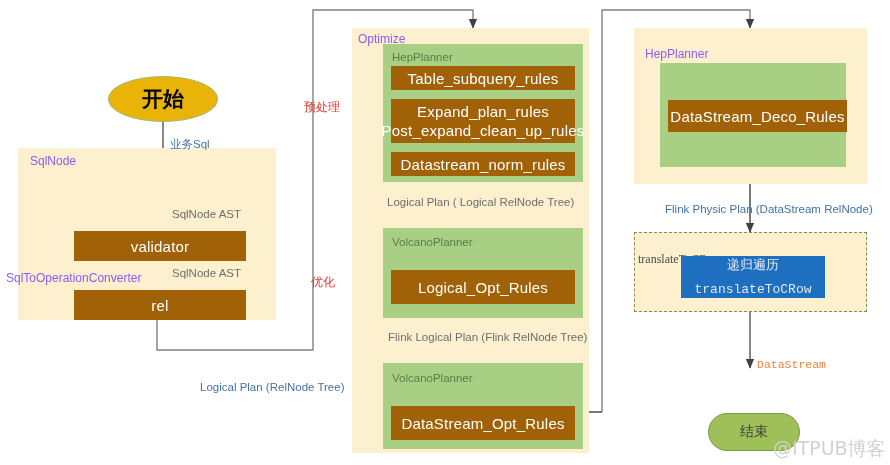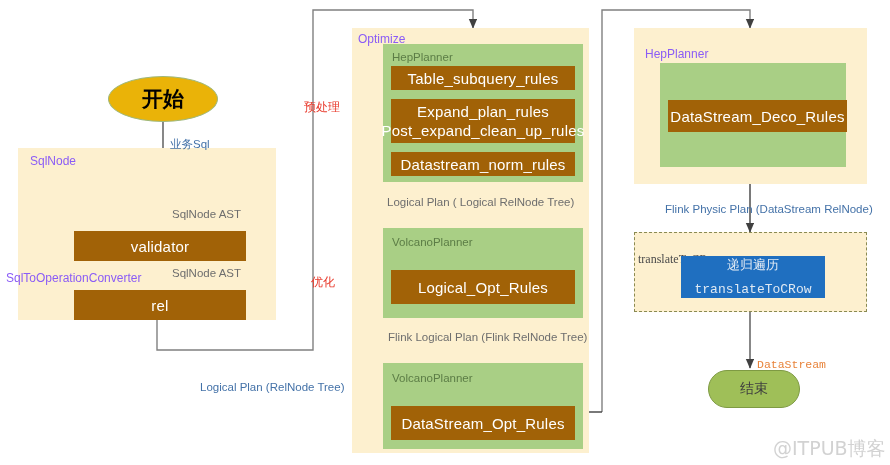--- a/index.html
+++ b/index.html
@@ -75,20 +75,21 @@
     font-family:"DejaVu Sans",sans-serif;
   }
   .end-stadium{
     background:#9fbf58;
     border:1px solid #7e9a43;
     border-radius:40px;
     display:flex;align-items:center;justify-content:center;
     color:#3f3f3f;
     font-size:14px;
     font-family:"DejaVu Sans",sans-serif;
+    margin-top:43px;
   }
 
   
   .edge-label{
     position:absolute;
     font-size:11.5px;
     line-height:13px;
     white-space:nowrap;
   }
   .lbl-blue{color:#4472a8;}

